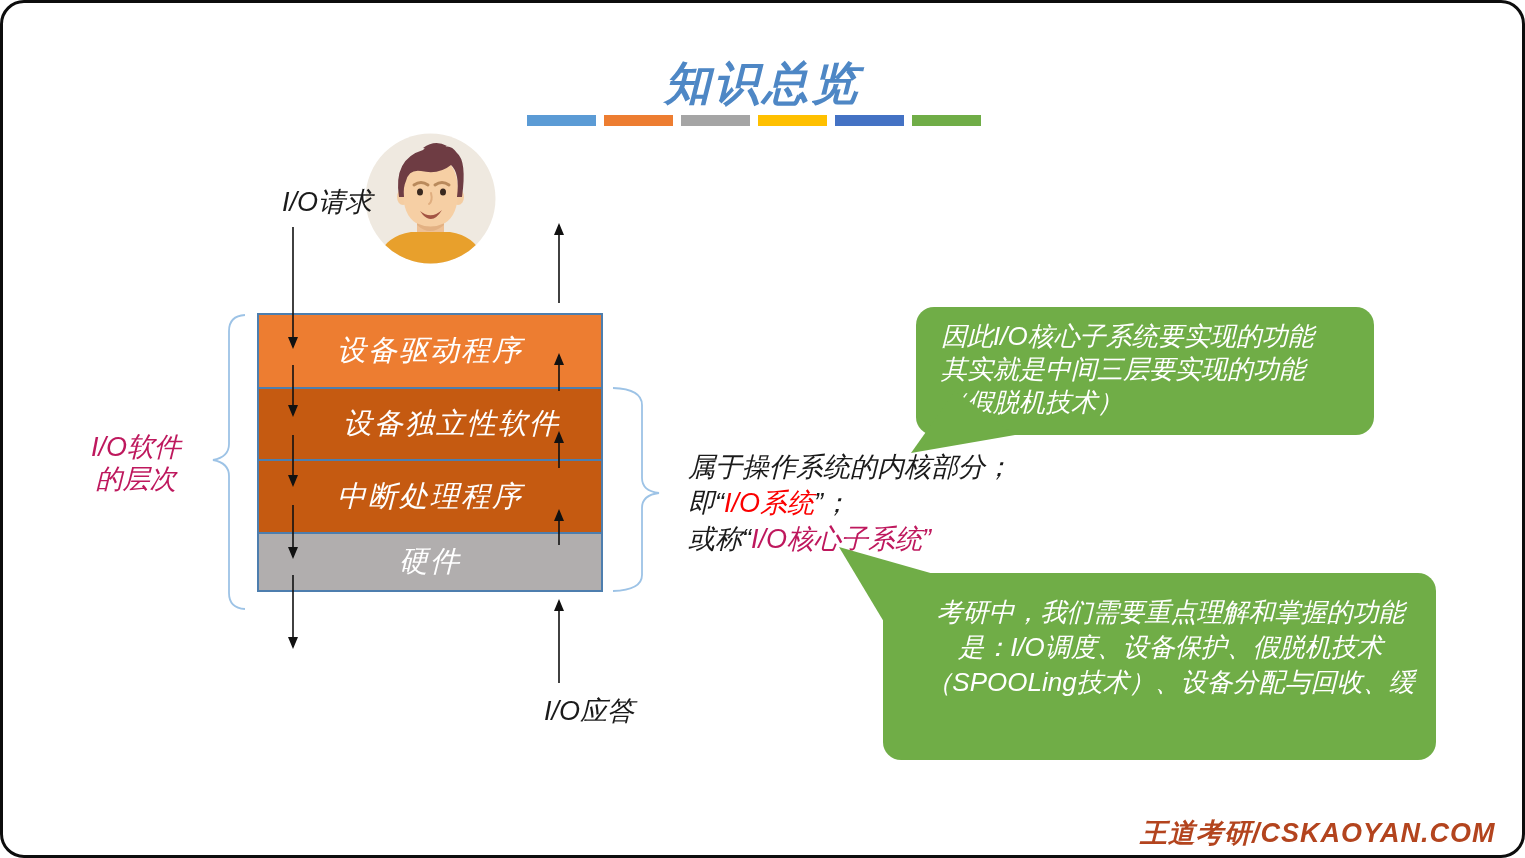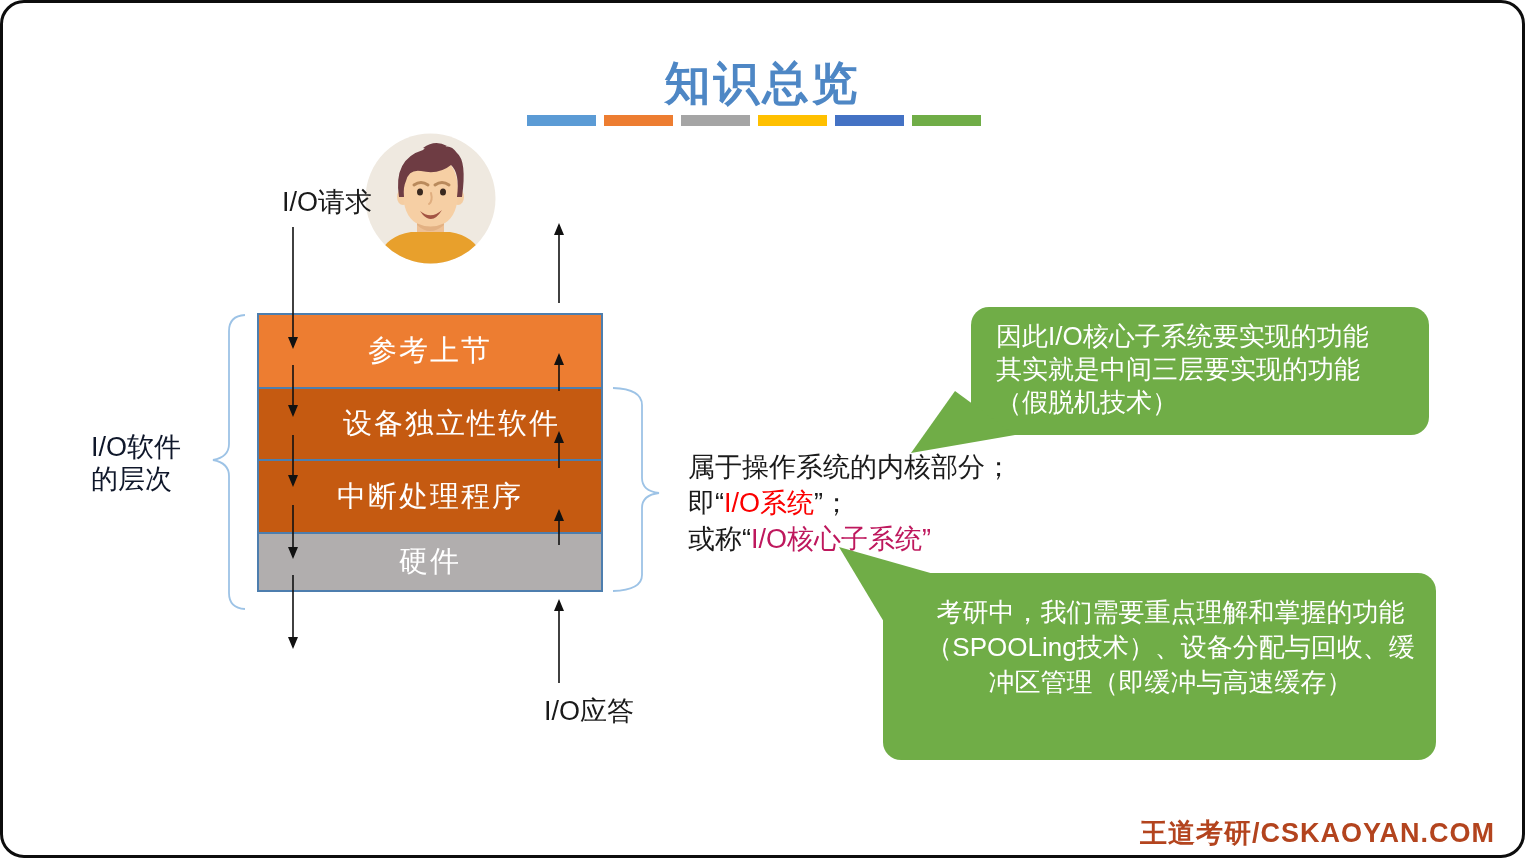--- a/index.html
+++ b/index.html
@@ -6,20 +6,21 @@
   html,body { background:#ffffff; }
   body { font-family:"Liberation Sans","DejaVu Sans",sans-serif; }
 
   .slide {
     position:relative;
     width:1525px; height:858px;
     background:#ffffff;
     border:3px solid #0d0d0d;
     border-radius:24px;
     overflow:hidden;
+    font-style:italic;
   }
 
   .abs { position:absolute; }
 
   .page-title {
     top:50px; left:0; width:100%;
     text-align:center;
     font-family:"Liberation Serif","DejaVu Serif",serif;
     font-weight:bold;
     font-size:46px;
@@ -53,37 +54,38 @@
   }
   .layer + .layer { margin-top:-2px; }
   .layer-0 { height:76px; }
   .layer-1 { height:74px;padding-left:43px; }
   .layer-2 { height:73px; }
   .layer-3 { height:75px; }
   .layer-4 { height:60px; }
 
   .brace-label {
     top:428px; left:88px;
-    font-size:27px; line-height:32px; color:#0f172a;
-    white-space:nowrap;
+    font-size:27px; line-height:32px; color:#be185d;
+    white-space:nowrap;
+    text-align:center;
   }
 
   .kernel-note {
     top:446px; left:685px;
     font-size:27px; line-height:36px; color:#1a1a1a;
     white-space:nowrap;
   }
 
   .bubble {
     color:#ffffff;
     border-radius:18px;
     white-space:nowrap;
   }
   .bubble-top {
-    top:304px; left:968px; width:458px; height:128px;
+    top:304px; left:913px; width:458px; height:128px;
     padding:13px 0 0 25px;
     font-size:26px; line-height:33px;
   }
   .bubble-bottom {
     top:570px; left:880px; width:553px; height:187px;
     padding:22px 0 0 22px;
     font-size:26px; line-height:35px;
   }
 
   .watermark {
@@ -136,21 +138,21 @@
         <path d="M55,78 Q66,87 77,77 Q68,92 58,82 Z" fill="#a35443"></path>
       </g>
     </svg>
   </div>
 
   <div class="abs flow-label io-request">I/O请求</div>
   <div class="abs flow-label io-response">I/O应答</div>
 
   <div class="abs stack">
     <div class="layer layer-0" style="background: rgb(237, 125, 49);">
-      <span>参考上节</span>
+      <span>设备驱动程序</span>
     </div>
     <div class="layer layer-1" style="background: rgb(197, 90, 17);">
       <span>设备独立性软件</span>
     </div>
     <div class="layer layer-3" style="background: rgb(197, 90, 17);">
       <span>中断处理程序</span>
     </div>
     <div class="layer layer-4" style="background: rgb(177, 174, 174);">
       <span>硬件</span>
     </div>
@@ -172,22 +174,22 @@
   </div>
 
   <div class="abs bubble bubble-top" style="background: rgb(112, 173, 71);">
     <div>因此I/O核心子系统要实现的功能</div>
     <div>其实就是中间三层要实现的功能</div>
     <div>（假脱机技术）</div>
   </div>
 
   <div class="abs bubble bubble-bottom" style="background: rgb(112, 173, 71); text-align: center;">
     <div>考研中，我们需要重点理解和掌握的功能</div>
+    <div>是：I/O调度、设备保护、假脱机技术</div>
     <div>（SPOOLing技术）、设备分配与回收、缓</div>
-    <div>冲区管理（即缓冲与高速缓存）</div>
   </div>
 
   <div class="abs watermark" style="color: rgb(179, 68, 30);">王道考研/CSKAOYAN.COM</div>
 
   <svg class="abs overlay" viewBox="0 0 1525 858">
     <defs>
       <marker id="ah" markerUnits="userSpaceOnUse" markerWidth="16" markerHeight="16" refX="10" refY="5" orient="auto">
         <path d="M0,0 L12,5 L0,10 Z" fill="#111111"></path>
       </marker>
     </defs>

